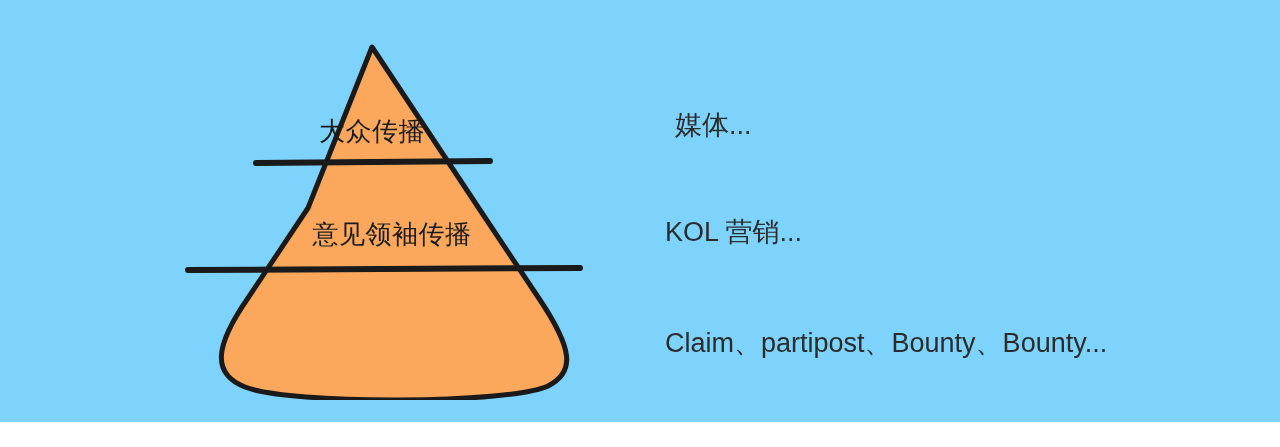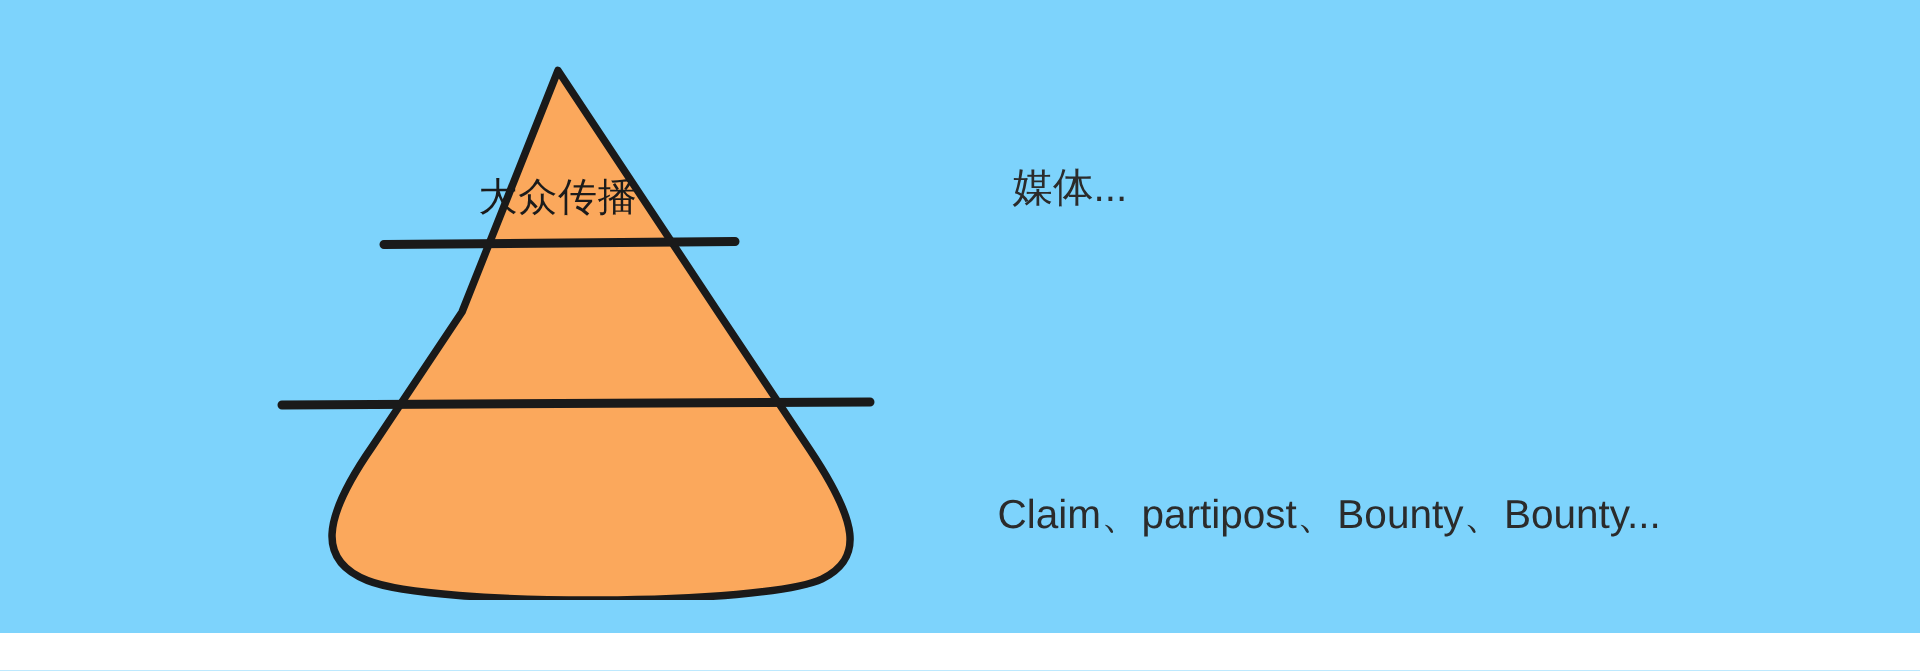--- a/index.html
+++ b/index.html
@@ -84,21 +84,23 @@
                L 168 178
                Z" fill="#FBA85C" stroke="#1a1a1a" stroke-width="5" stroke-linejoin="round"></path>
 
       <line x1="116" y1="133" x2="350" y2="131" stroke="#1a1a1a" stroke-width="6" stroke-linecap="round"></line>
 
       <line x1="48" y1="240" x2="440" y2="238" stroke="#1a1a1a" stroke-width="6" stroke-linecap="round"></line>
     </svg>
 
     <div class="tier-label top">大众传播</div>
 
+    <div class="tier-label middle">意见领袖传播</div>
 
   </div>
 
   <div class="annotation" id="annotation-top">媒体...</div>
 
+  <div class="annotation" id="annotation-middle">KOL 营销...</div>
 
   <div class="annotation" id="annotation-bottom">Claim、partipost、Bounty、Bounty...</div>
 
 </div>
 
 </body></html>

